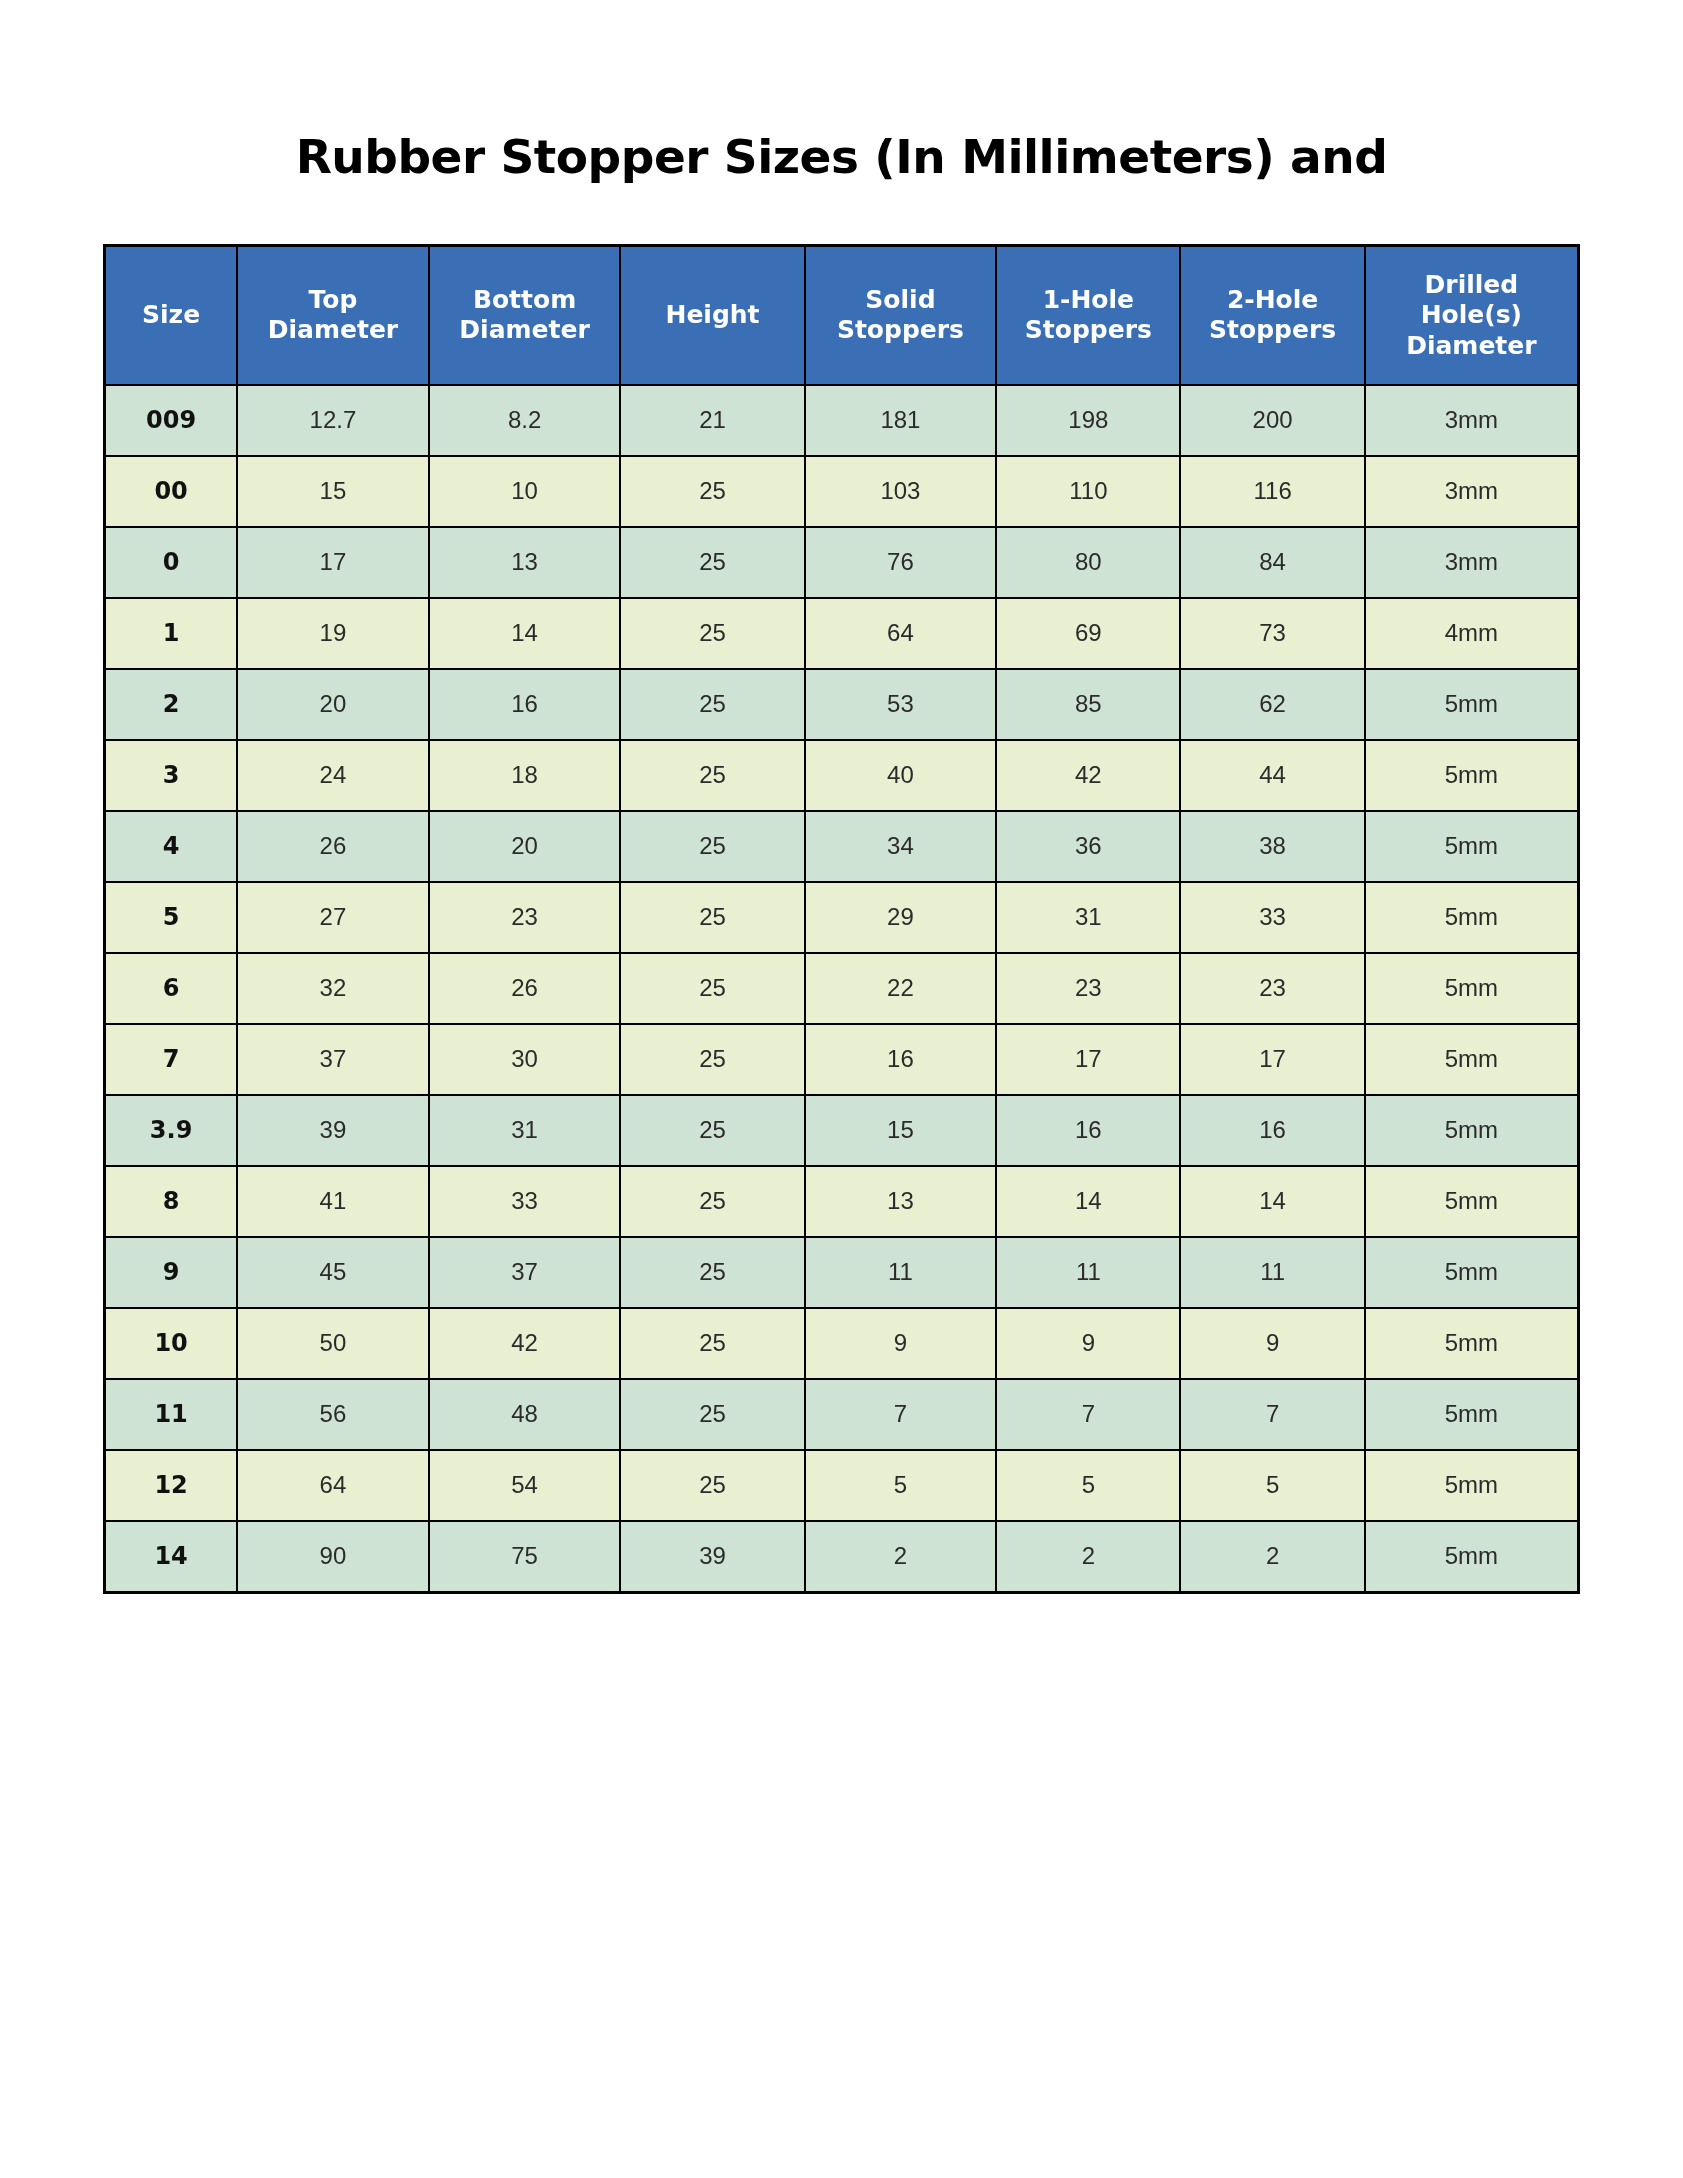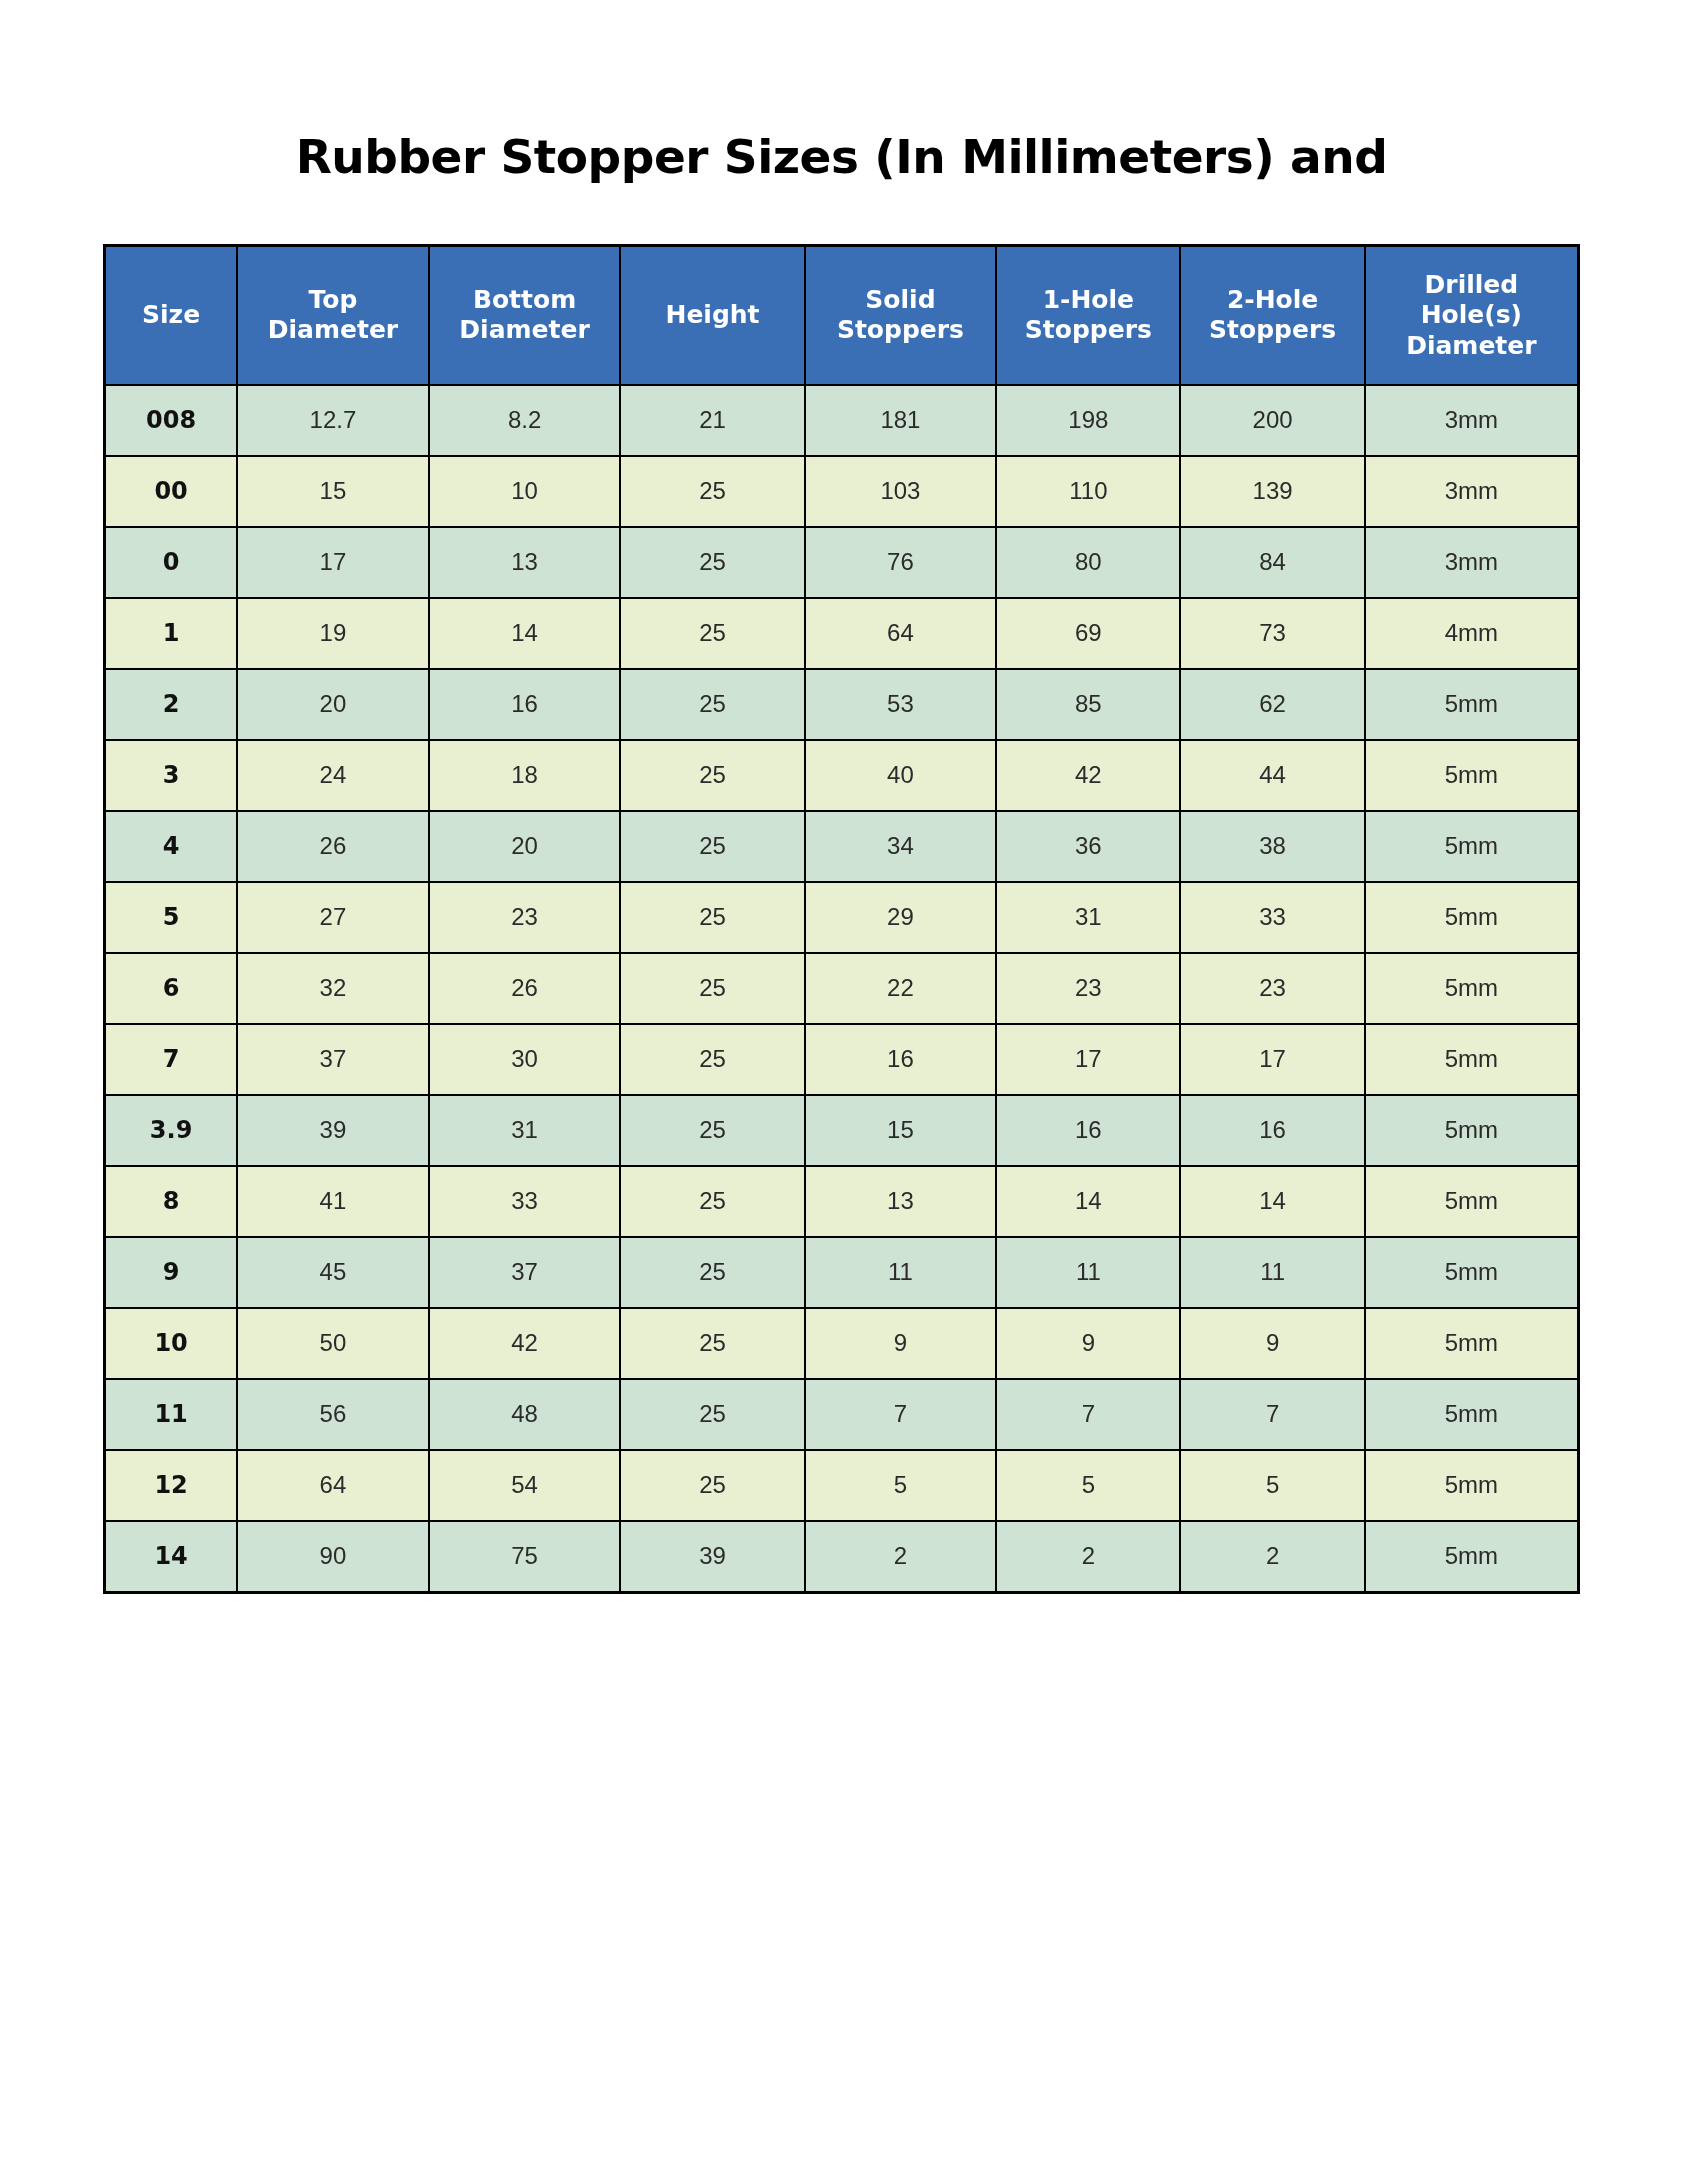--- a/index.html
+++ b/index.html
@@ -141,37 +141,37 @@
             </th>
             <th>
               <span class="hdr-line">Drilled</span>
               <span class="hdr-line">Hole(s)</span>
               <span class="hdr-line">Diameter</span>
             </th>
           </tr>
       </thead>
       <tbody>
           <tr class="odd">
-            <td class="size-cell">008</td>
+            <td class="size-cell">009</td>
             <td>12.7</td>
             <td>8.2</td>
             <td>21</td>
             <td>181</td>
             <td>198</td>
             <td>200</td>
             <td>3mm</td>
           </tr>
           <tr class="even">
             <td class="size-cell">00</td>
             <td>15</td>
             <td>10</td>
             <td>25</td>
             <td>103</td>
             <td>110</td>
-            <td>139</td>
+            <td>116</td>
             <td>3mm</td>
           </tr>
           <tr class="odd">
             <td class="size-cell">0</td>
             <td>17</td>
             <td>13</td>
             <td>25</td>
             <td>76</td>
             <td>80</td>
             <td>84</td>

